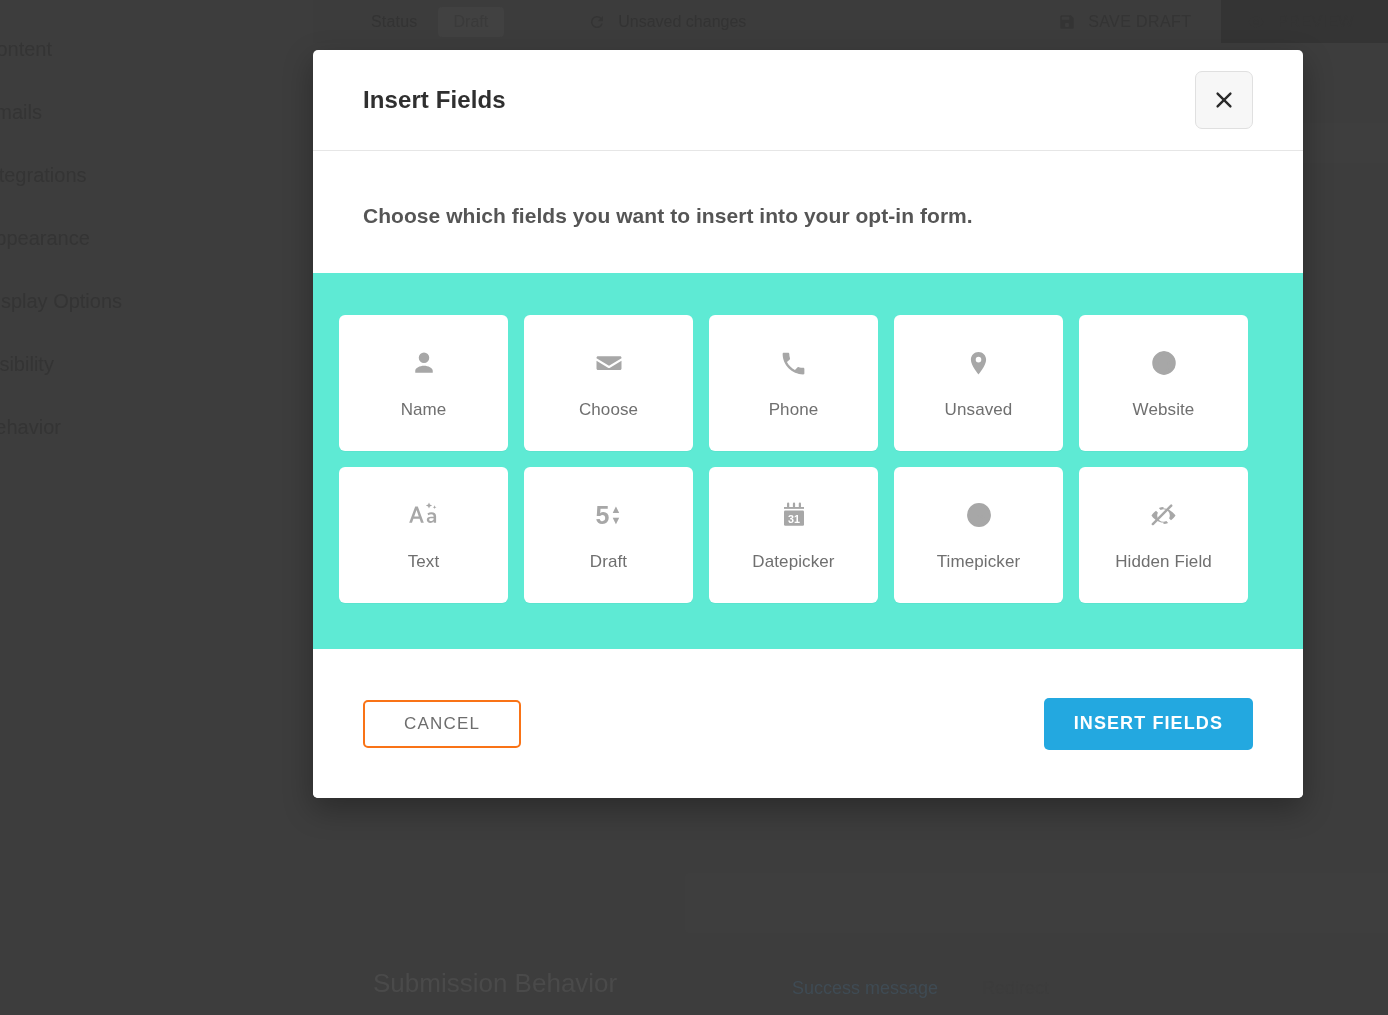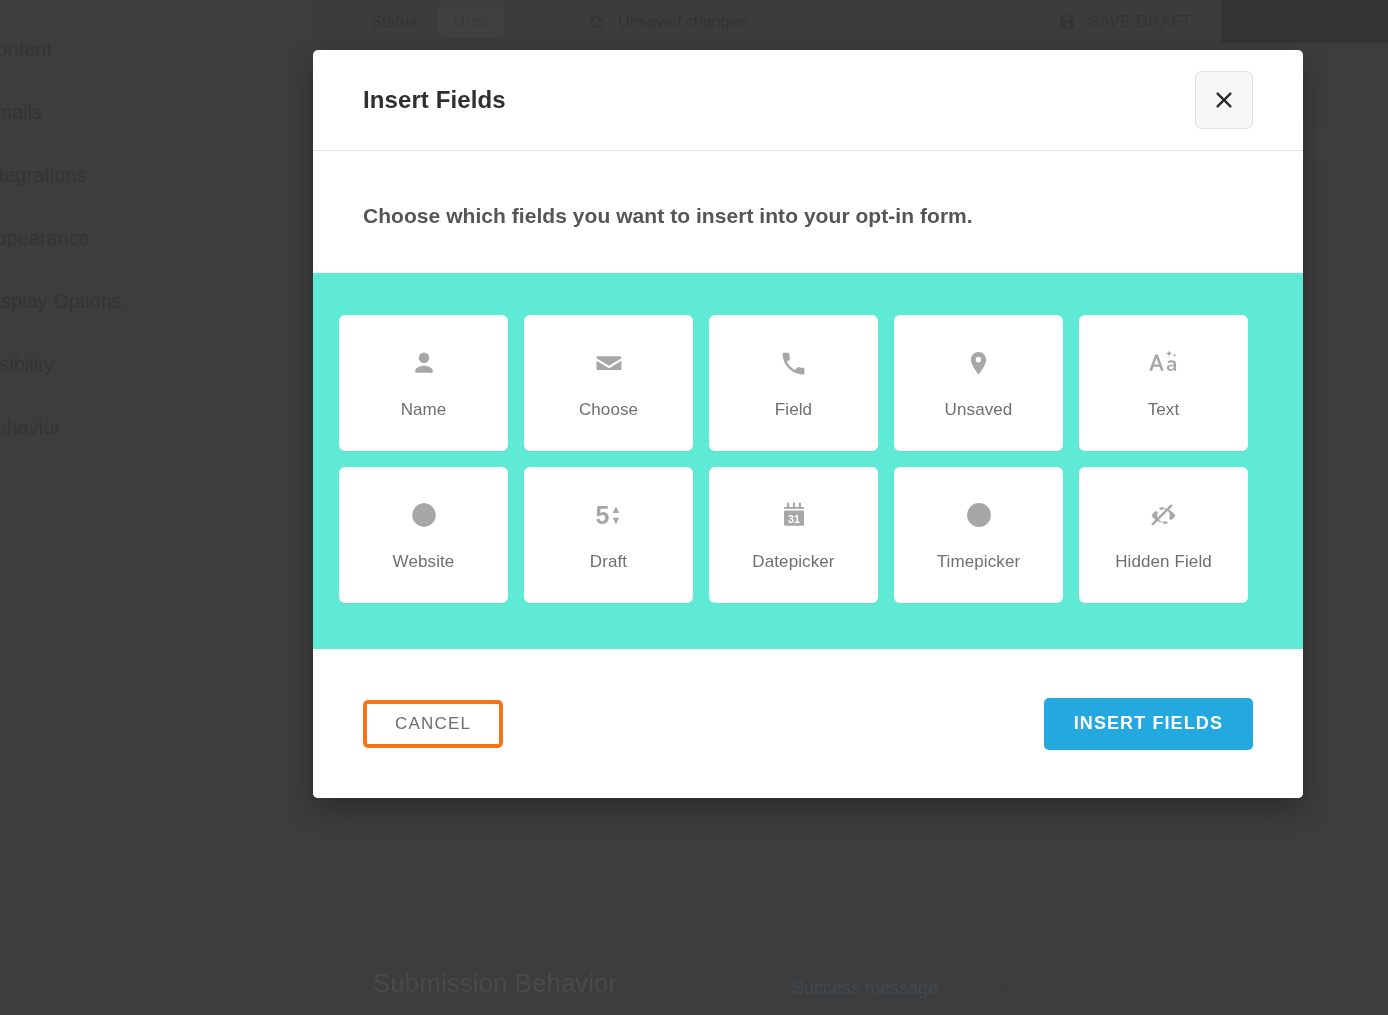--- a/index.html
+++ b/index.html
@@ -238,24 +238,24 @@
   }
 
   .modal-footer {
     flex: 0 0 149px;
     background: #ffffff;
     display: flex;
     align-items: center;
     padding: 0 50px;
   }
   .btn-cancel {
-    border: 4px solid #f97316;
+    border: 2px solid #f97316;
     background: #ffffff;
     border-radius: 5px;
-    padding: 0 28px;
+    padding: 0 39px;
     height: 48px;
     font-size: 17px;
     color: #6d6d6d;
     letter-spacing: 1.2px;
     font-family: "Liberation Sans", sans-serif;
     cursor: pointer;
   }
   .btn-insert {
     margin-left: auto;
     background: #23a8e0;
@@ -373,53 +373,53 @@
         </span>
         <span class="field-label">Choose</span>
       </div>
 
       <div class="field-card">
         <span class="field-icon">
           <svg width="29" height="29" viewBox="0 0 24 24">
               <path d="M6.6 10.8c1.4 2.8 3.8 5.1 6.6 6.6l2.2-2.2c.3-.3.7-.4 1-.2 1.1.4 2.4.6 3.6.6.6 0 1 .4 1 1V20c0 .6-.4 1-1 1C10.6 21 3 13.4 3 4c0-.6.4-1 1-1h3.5c.6 0 1 .4 1 1 0 1.3.2 2.5.6 3.6.1.4 0 .8-.2 1.1z"></path>
             </svg>
         </span>
-        <span class="field-label">Field</span>
+        <span class="field-label">Phone</span>
       </div>
 
       <div class="field-card">
         <span class="field-icon">
           <svg width="29" height="29" viewBox="0 0 24 24">
               <path d="M12 2.5c-3.5 0-6.3 2.8-6.3 6.3 0 4.7 6.3 12.2 6.3 12.2s6.3-7.5 6.3-12.2c0-3.5-2.8-6.3-6.3-6.3zm0 8.6a2.3 2.3 0 1 1 0-4.6 2.3 2.3 0 0 1 0 4.6z"></path>
             </svg>
         </span>
         <span class="field-label">Unsaved</span>
+      </div>
+
+      <div class="field-card">
+        <span class="field-icon">
+          <svg width="30" height="30" viewBox="0 0 24 24" fill="none" stroke="#a7a7a7" stroke-width="1.6">
+              <circle cx="12" cy="12" r="8.6"></circle>
+              <ellipse cx="12" cy="12" rx="3.6" ry="8.6"></ellipse>
+              <path d="M3.7 9.2h16.6M3.7 14.8h16.6"></path>
+            </svg>
+        </span>
+        <span class="field-label">Website</span>
       </div>
 
       <div class="field-card">
         <span class="field-icon">
           <svg width="34" height="30" viewBox="0 0 34 28">
               <path d="M8.2 5.5h2.6l6 16.2h-2.8l-1.4-4h-6.2l-1.4 4H2.2zm-1 10h4.6L9.5 9z"></path>
               <path d="M24.5 11.2c2.9 0 4.6 1.4 4.6 4.1v6.4h-2.4v-1.4c-.7 1-1.9 1.6-3.3 1.6-2.1 0-3.6-1.2-3.6-3.1 0-2 1.5-3.1 4.2-3.1h2.6v-.4c0-1.3-.8-2-2.3-2-1 0-2 .3-2.9.9l-1-1.8c1.2-.8 2.5-1.2 4.1-1.2zm-.6 8.9c1.3 0 2.4-.7 2.7-1.8v-1h-2.3c-1.4 0-2.1.4-2.1 1.4 0 .9.7 1.4 1.7 1.4z"></path>
               <path d="M22 1.4l.9 2.2 2.2.9-2.2.9-.9 2.2-.9-2.2-2.2-.9 2.2-.9z"></path>
               <path d="M27.6 4.3l.55 1.35 1.35.55-1.35.55-.55 1.35-.55-1.35-1.35-.55 1.35-.55z"></path>
             </svg>
         </span>
         <span class="field-label">Text</span>
-      </div>
-
-      <div class="field-card">
-        <span class="field-icon">
-          <svg width="30" height="30" viewBox="0 0 24 24" fill="none" stroke="#a7a7a7" stroke-width="1.6">
-              <circle cx="12" cy="12" r="8.6"></circle>
-              <ellipse cx="12" cy="12" rx="3.6" ry="8.6"></ellipse>
-              <path d="M3.7 9.2h16.6M3.7 14.8h16.6"></path>
-            </svg>
-        </span>
-        <span class="field-label">Website</span>
       </div>
 
       <div class="field-card">
         <span class="field-icon">
           <span class="num-icon">
             <span>5</span>
             <span class="arrows">
               <span>▲</span>
                 <span>▼</span>
             </span>

